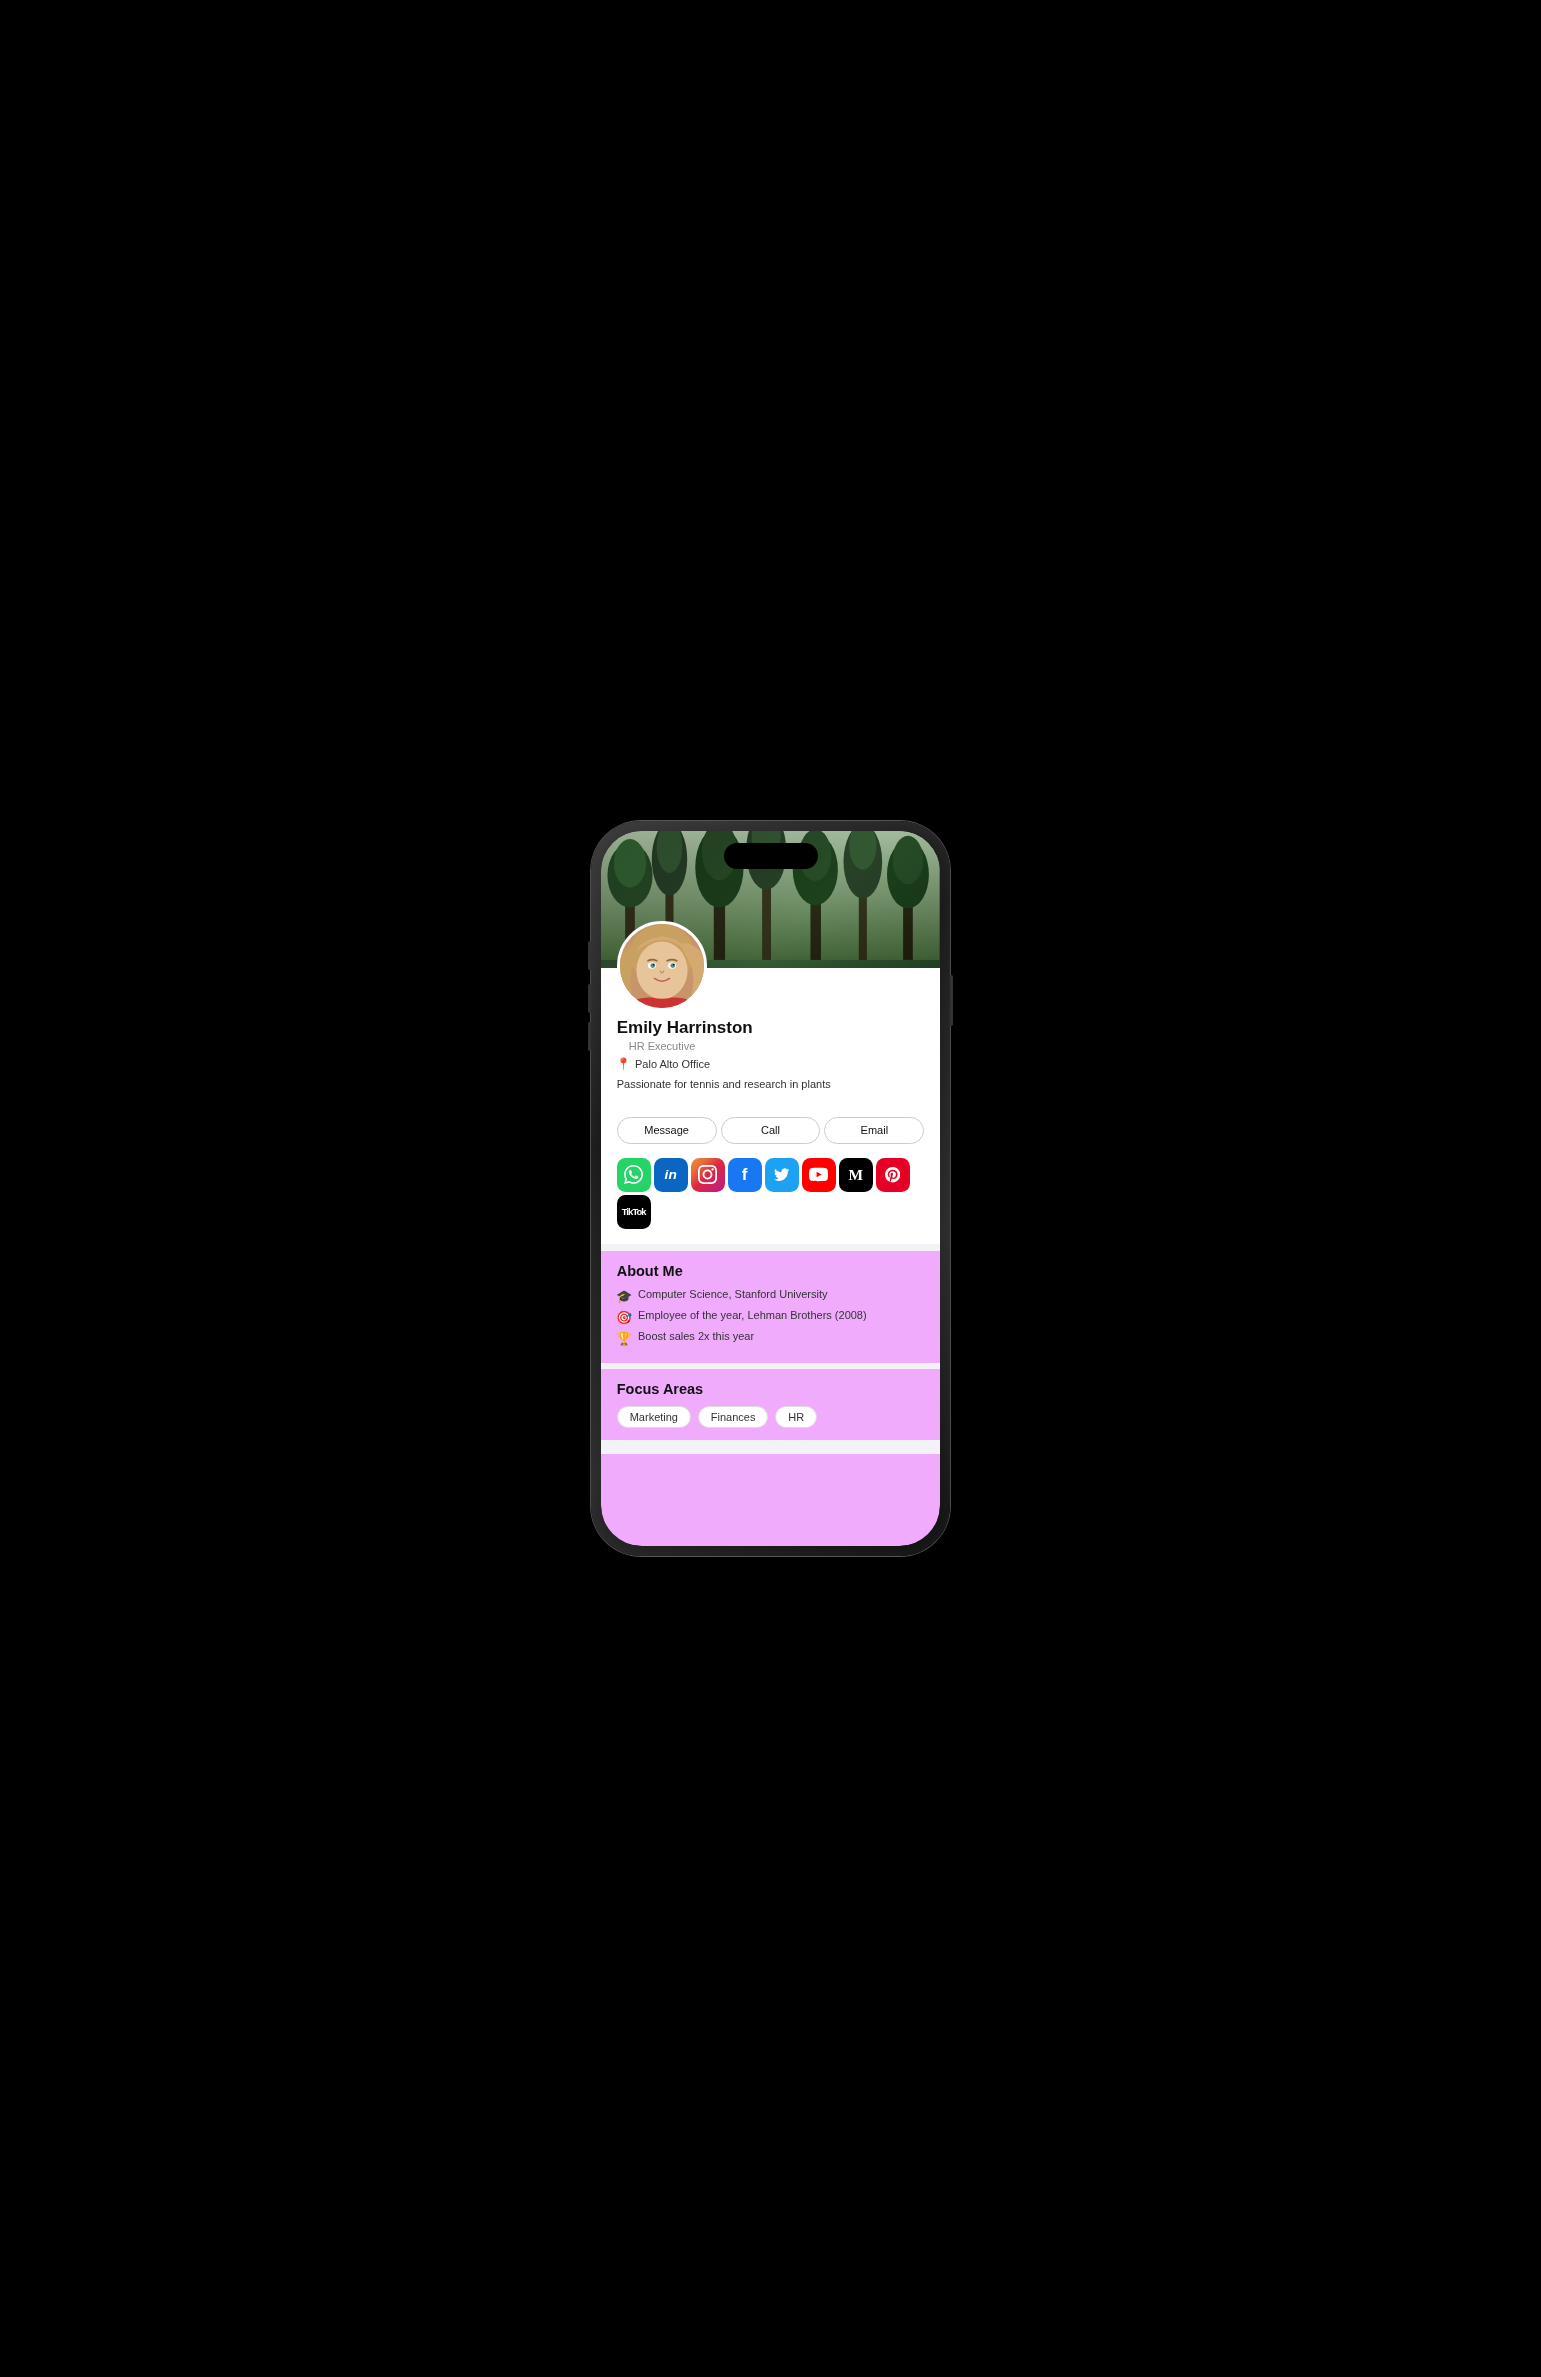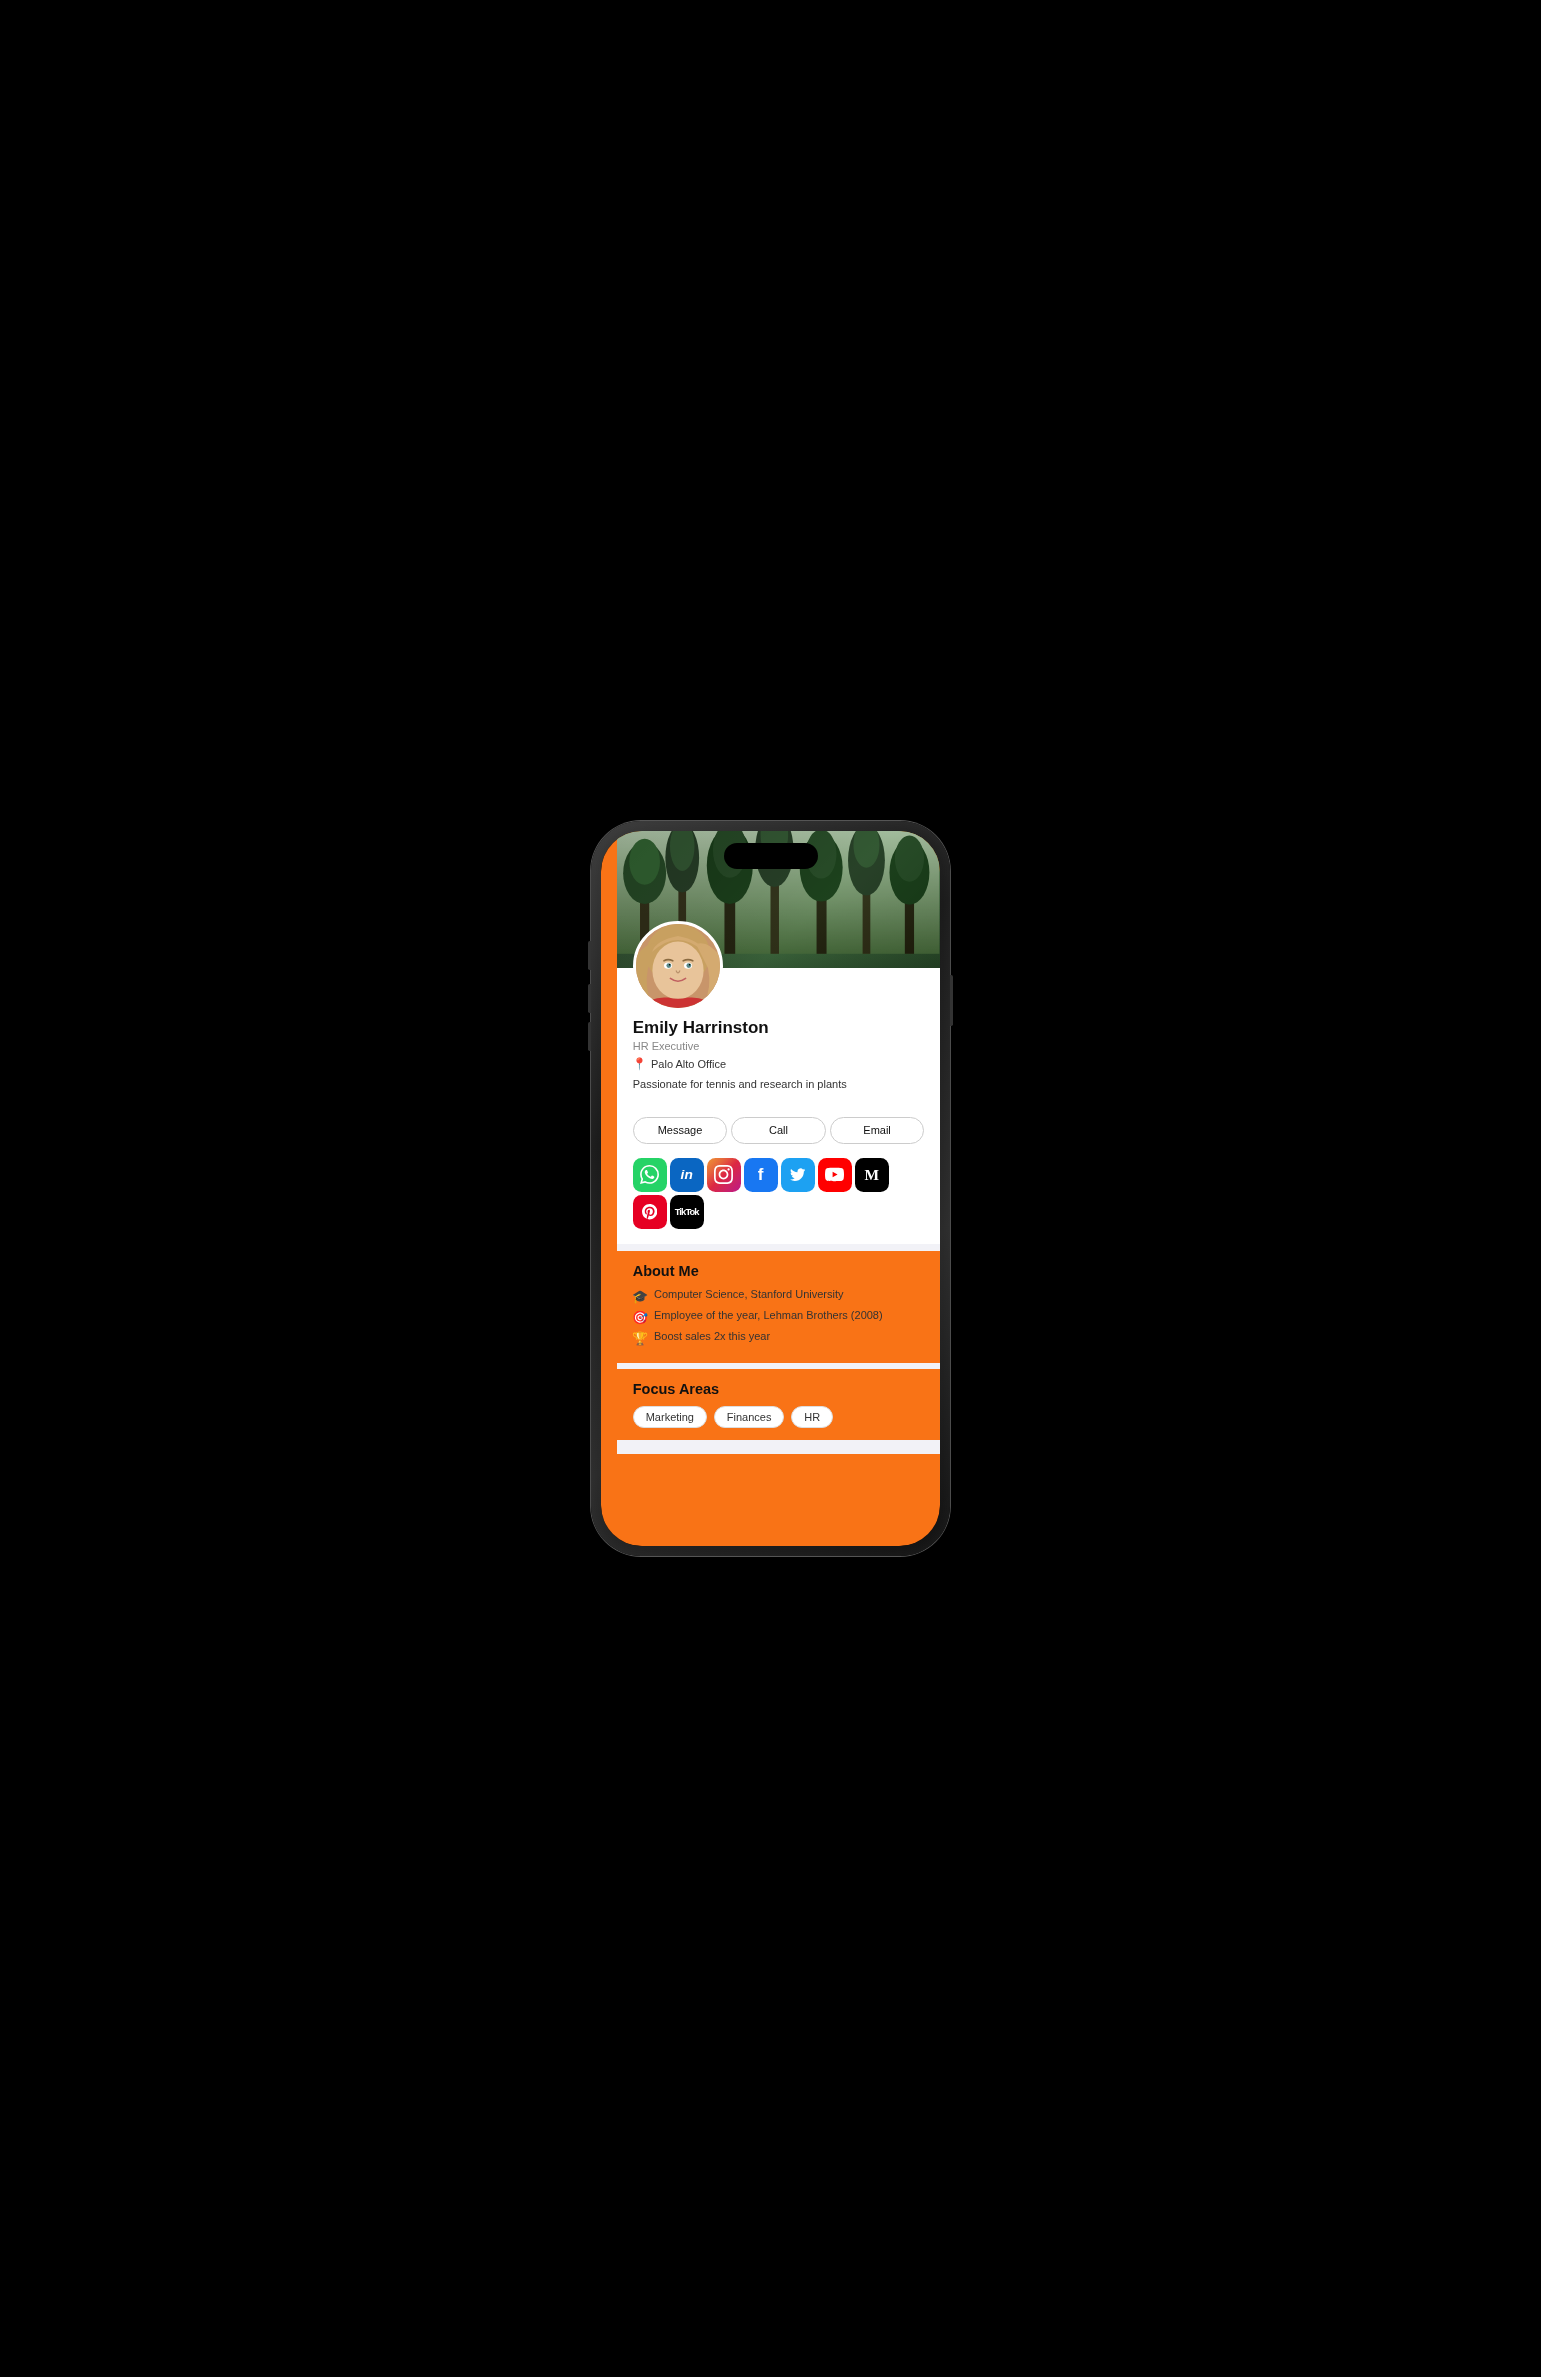--- a/index.html
+++ b/index.html
@@ -54,25 +54,24 @@
       height: 100%;
       background: #000;
       border-radius: 41px;
       overflow: hidden;
       position: relative;
     }
 
     .phone-screen {
       width: 100%;
       height: 100%;
-      background: #f97316;
+      background: #f0abfc;
       border-radius: 39px;
       overflow: hidden;
       position: relative;
-      padding-left: 16px;
     }
 
     
     .dynamic-island {
       position: absolute;
       top: 12px;
       left: 50%;
       transform: translateX(-50%);
       width: 94px;
       height: 26px;
@@ -150,20 +149,21 @@
       font-size: 17px;
       font-weight: 700;
       color: #111;
       margin-bottom: 1.7px;
     }
 
     .user-title {
       font-size: 11px;
       color: #888;
       margin-bottom: 5.1px;
+      margin-left: 12px;
     }
 
     .location-row {
       display: flex;
       align-items: center;
       gap: 3.4px;
       font-size: 11px;
       color: #333;
       margin-bottom: 6.8px;
     }

